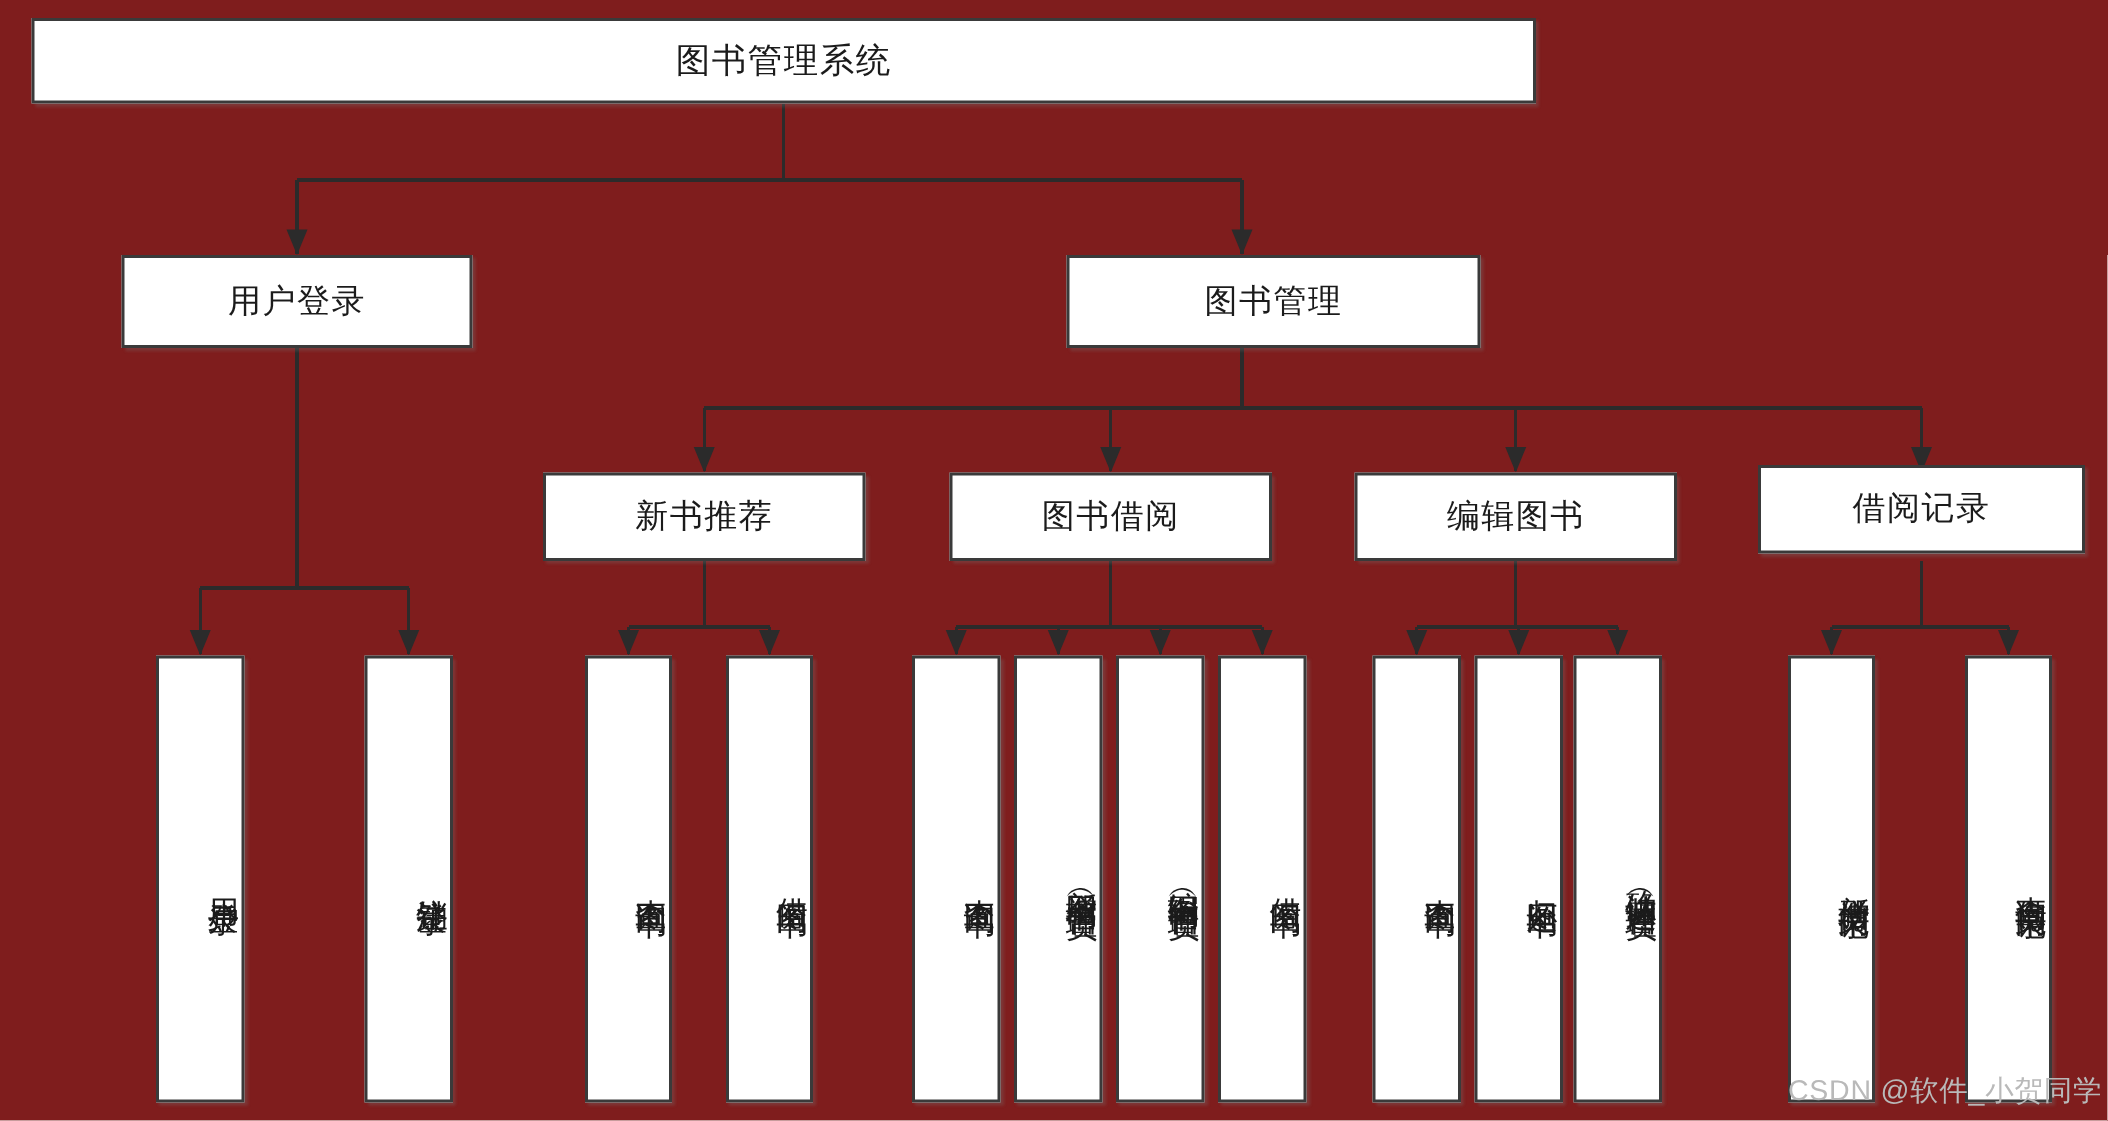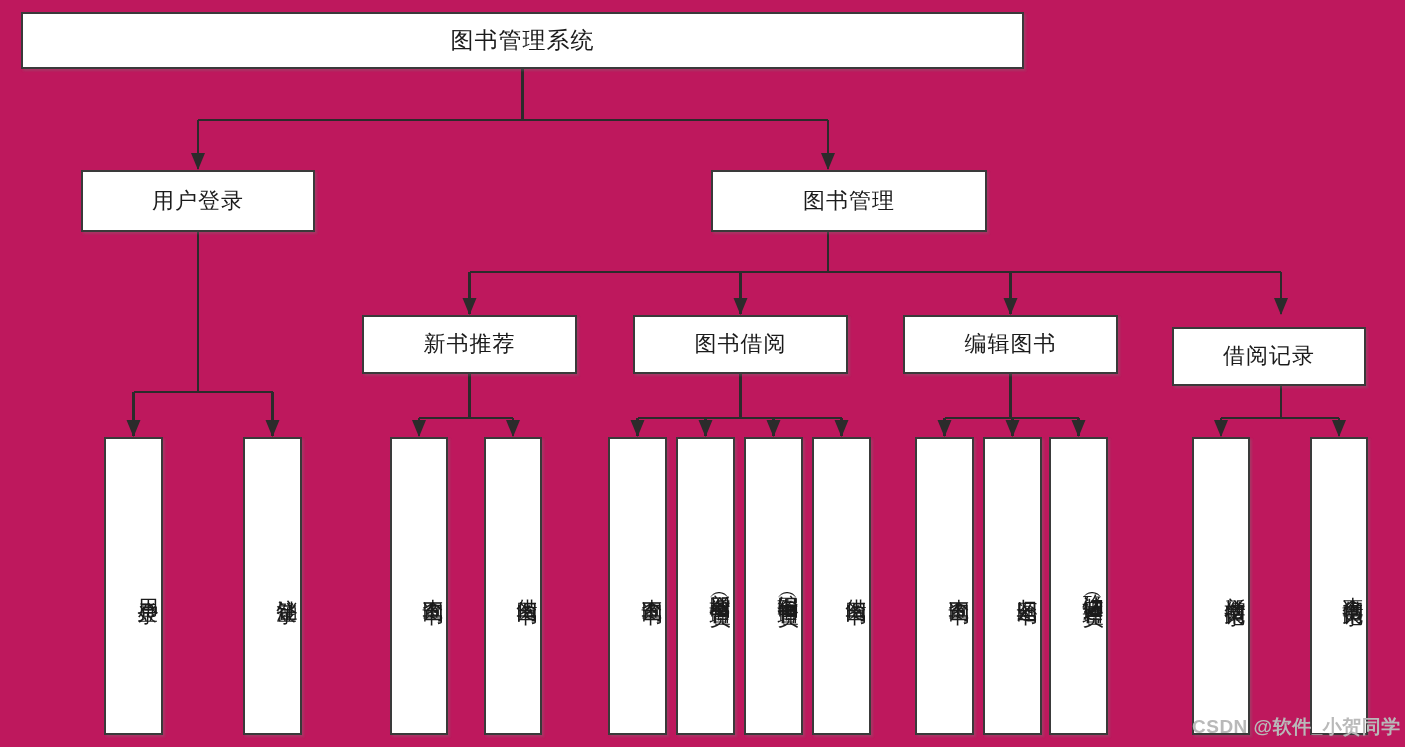--- a/index.html
+++ b/index.html
@@ -7,21 +7,21 @@
     padding: 0;
     background: #ffffff;
   }
   body {
     font-family: "Liberation Sans", "DejaVu Sans", sans-serif;
   }
   #canvas {
     position: relative;
     width: 1405px;
     height: 747px;
-    background: #be185d;
+    background: #7f1d1d;
     overflow: hidden;
   }
   #wires {
     position: absolute;
     left: 0;
     top: 0;
     width: 1405px;
     height: 747px;
     pointer-events: none;
   }
@@ -140,21 +140,21 @@
 
   <div class="node horiz" style="left:362px; top:315px; width:215px; height:59px;">
     <span class="label">新书推荐</span>
   </div>
   <div class="node horiz" style="left:633px; top:315px; width:215px; height:59px;">
     <span class="label">图书借阅</span>
   </div>
   <div class="node horiz" style="left:903px; top:315px; width:215px; height:59px;">
     <span class="label">编辑图书</span>
   </div>
-  <div class="node horiz" style="left:1172px; top:327px; width:194px; height:59px;">
+  <div class="node horiz" style="left:1172px; top:310px; width:218px; height:59px;">
     <span class="label">借阅记录</span>
   </div>
 
   <div class="node vert" style="left:104px; top:437px; width:59px; height:298px;">
     <span class="label">用户登录</span>
   </div>
   <div class="node vert" style="left:243px; top:437px; width:59px; height:298px;">
     <span class="label">注销登录</span>
   </div>
 
@@ -188,15 +188,15 @@
     <span class="label">确认归还（管理员）</span>
   </div>
 
   <div class="node vert" style="left:1192px; top:437px; width:58px; height:298px;">
     <span class="label">新增借阅记录</span>
   </div>
   <div class="node vert" style="left:1310px; top:437px; width:58px; height:298px;">
     <span class="label">查询借阅记录</span>
   </div>
 
-  <div class="watermark" style="left:1192px; top:714px;font-weight:bold;">CSDN @软件_小贺同学</div>
+  <div class="watermark" style="left:1192px; top:714px;">CSDN @软件_小贺同学</div>
 
 </div>
 
 </body></html>

